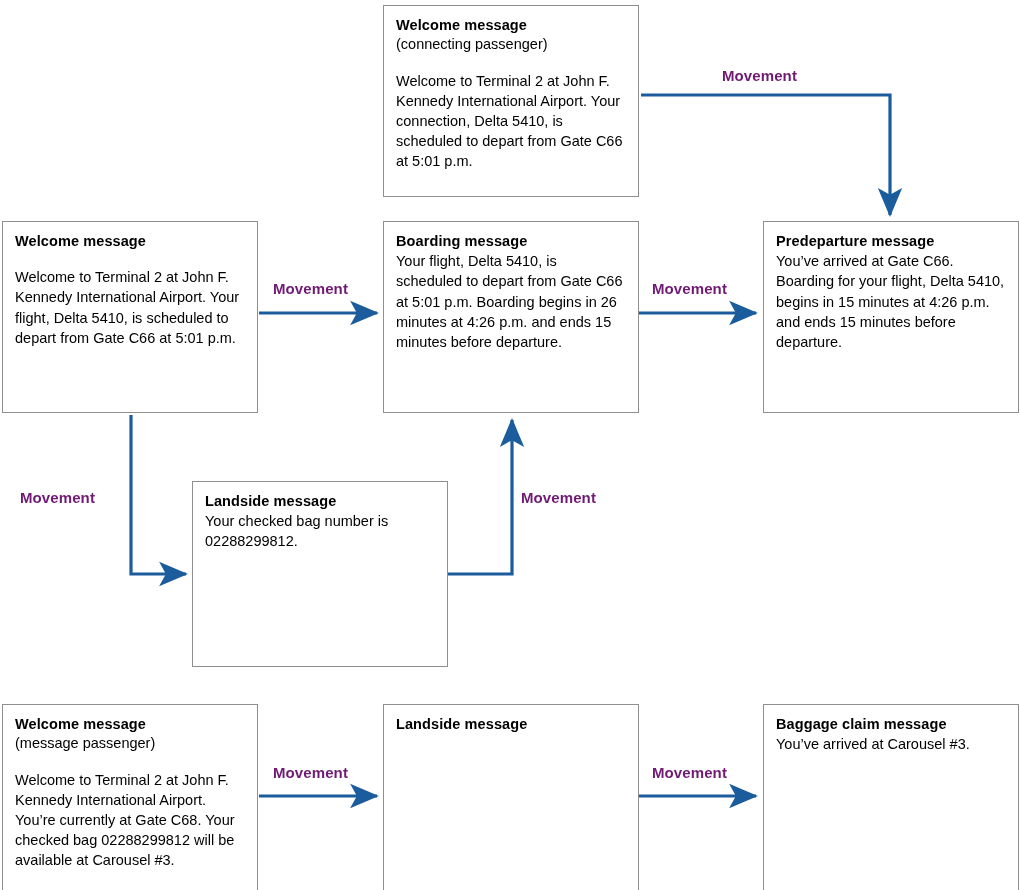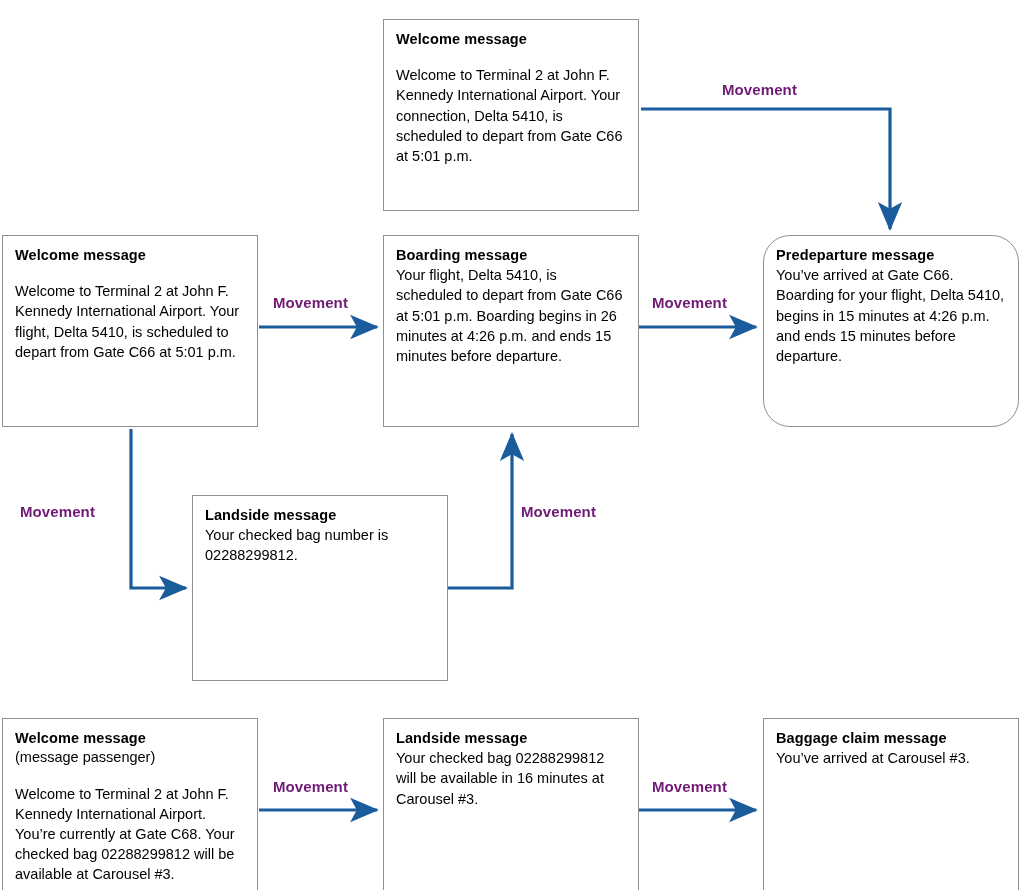--- a/index.html
+++ b/index.html
@@ -11,21 +11,21 @@
     width: 1020px;
     height: 890px;
     position: relative;
     font-family: "Liberation Sans", sans-serif;
     color: #000000;
     overflow: hidden;
   }
   #canvas {
     position: absolute;
     left: 0;
-    top: 17px;
+    top: 3px;
     width: 1020px;
     height: 754px;
   }
   #arrow-layer {
     position: absolute;
     left: 0;
     top: 0;
     width: 1020px;
     height: 890px;
     pointer-events: none;
@@ -89,52 +89,52 @@
 
     <path d="M447,571 L512,571 L512,417" fill="none" stroke="#1a5c9c" stroke-width="3.2" marker-end="url(#ah)"></path>
 
     <path d="M259,793 L377,793" fill="none" stroke="#1a5c9c" stroke-width="3.2" marker-end="url(#ah)"></path>
 
     <path d="M639,793 L756,793" fill="none" stroke="#1a5c9c" stroke-width="3.2" marker-end="url(#ah)"></path>
   </svg>
 
   <div class="node" style="left:383px; top:2px; width:256px; height:192px;">
     <div class="title">Welcome message</div>
+    <div class="subtitle">(connecting passenger)</div>
     <div class="body">Welcome to Terminal 2 at John F. Kennedy International Airport. Your connection, Delta 5410, is scheduled to depart from Gate C66 at 5:01 p.m.</div>
   </div>
 
   <div class="node" style="left:2px; top:218px; width:256px; height:192px;">
     <div class="title">Welcome message</div>
     <div class="body">Welcome to Terminal 2 at John F. Kennedy International Airport. Your flight, Delta 5410, is scheduled to depart from Gate C66 at 5:01 p.m.</div>
   </div>
 
   <div class="node" style="left:383px; top:218px; width:256px; height:192px;">
     <div class="title">Boarding message</div>
     <div class="body tight">Your flight, Delta 5410, is scheduled to depart from Gate C66 at 5:01 p.m. Boarding begins in 26 minutes at 4:26 p.m. and ends 15 minutes before departure.</div>
   </div>
 
-  <div class="node" style="left:763px; top:218px; width:256px; height:192px;border-radius:27px;">
+  <div class="node" style="left:763px; top:218px; width:256px; height:192px;">
     <div class="title">Predeparture message</div>
     <div class="body tight">You’ve arrived at Gate C66. Boarding for your flight, Delta 5410, begins in 15 minutes at 4:26 p.m. and ends 15 minutes before departure.</div>
   </div>
 
   <div class="node" style="left:192px; top:478px; width:256px; height:186px;">
     <div class="title">Landside message</div>
     <div class="body tight">Your checked bag number is 02288299812.</div>
   </div>
 
   <div class="node" style="left:2px; top:701px; width:256px; height:188px;">
     <div class="title">Welcome message</div>
     <div class="subtitle">(message passenger)</div>
     <div class="body">Welcome to Terminal 2 at John F. Kennedy International Airport. You’re currently at Gate C68. Your checked bag 02288299812 will be available at Carousel #3.</div>
   </div>
 
   <div class="node" style="left:383px; top:701px; width:256px; height:188px;">
     <div class="title">Landside message</div>
-    <div class="body tight">Your checked bag 02288299812 will be available in 16 minutes at Carousel #3.</div>
   </div>
 
   <div class="node" style="left:763px; top:701px; width:256px; height:188px;">
     <div class="title">Baggage claim message</div>
     <div class="body tight">You’ve arrived at Carousel #3.</div>
   </div>
 
   <div class="edge-label" style="left:722px; top:64px;">Movement</div>
 
   <div class="edge-label" style="left:273px; top:277px;">Movement</div>

